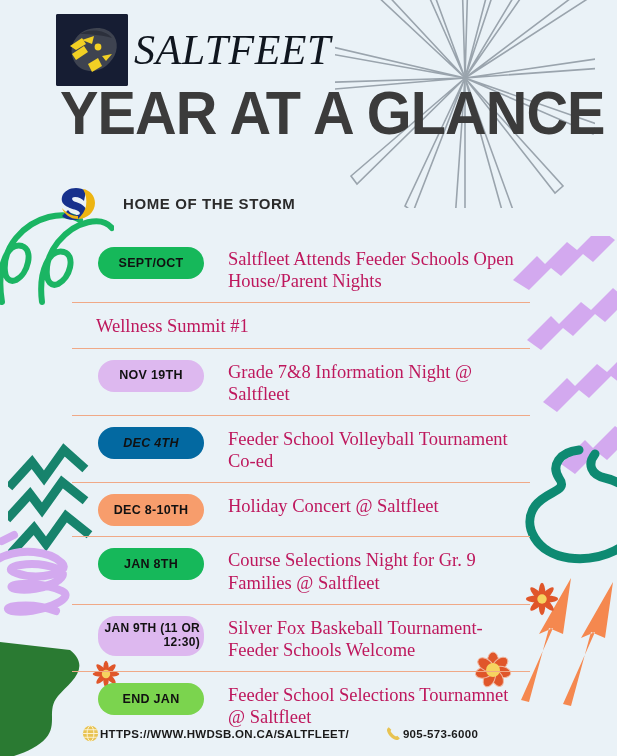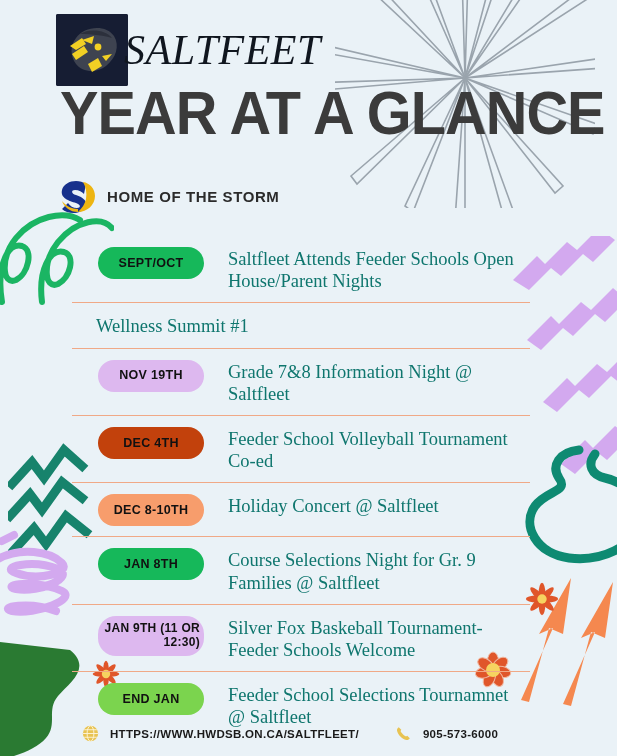--- a/index.html
+++ b/index.html
@@ -32,38 +32,38 @@
   .teal-loop{top:436px;right:-30px;width:130px;height:130px;}
   
   .orange-bolt{bottom:44px;right:-8px;width:130px;height:140px;}
 
   .flower{position:absolute;pointer-events:none;}
   .fl-1{left:92px;bottom:68px;width:28px;height:28px;}
   .fl-2{right:104px;bottom:66px;width:40px;height:40px;}
   .fl-3{right:58px;bottom:140px;width:34px;height:34px;}
 
   
-  .brandbar{position:absolute;top:14px;left:56px;display:flex;align-items:center;}
+  .brandbar{position:absolute;top:14px;left:56px;display:flex;align-items:center;gap:10px;}
   .logo-sq{width:72px;height:72px;background:#161d33;border-radius:2px;display:block;}
   .wordmark{
     font-family:"Liberation Serif",serif;font-style:italic;font-weight:400;
     font-size:42px;color:#10161f;letter-spacing:.5px;line-height:1;
     margin-left:-4px;
   }
 
   .maintitle{
     position:absolute;top:84px;left:60px;
     font-family:"Liberation Sans",sans-serif;
     font-weight:700;font-size:62px;line-height:.92;
     color:#3b3b3b;letter-spacing:-1px;
     transform:scaleX(.93);transform-origin:left top;
     white-space:nowrap;
   }
 
-  .homebar{position:absolute;top:175px;left:56px;display:flex;align-items:center;gap:9px;}
+  .homebar{position:absolute;top:182px;left:56px;display:flex;align-items:center;gap:25px;}
   .hwdsb-mark{width:42px;height:42px;display:block;}
   .homebar .label{
     font-weight:700;font-size:15px;color:#2b2b2b;letter-spacing:.6px;
   }
 
   
   .schedule{position:absolute;top:236px;left:72px;width:458px;}
   .row{display:flex;align-items:flex-start;padding:9px 0 10px 0;border-bottom:1.5px solid #f0a987;}
   .row:last-child{border-bottom:none;}
   .pill{
@@ -71,27 +71,27 @@
     display:flex;align-items:center;justify-content:center;text-align:right;
     font-weight:700;font-size:12.5px;color:#111;letter-spacing:.3px;
     line-height:1.15;padding:5px 4px;box-sizing:border-box;
     margin-top:2px;
     margin-left:26px;
   }
   .pill.two-line{min-height:40px;font-size:12px;}
   .desc{
     margin-left:24px;flex:1;
     font-family:"Liberation Serif",serif;
-    font-size:18.5px;line-height:1.2;color:#0f766e;
+    font-size:18.5px;line-height:1.2;color:#be185d;
     padding-top:3px;
   }
 
   
   .footer{position:absolute;bottom:14px;left:82px;display:flex;align-items:center;gap:36px;}
-  .fitem{display:flex;align-items:center;gap:11px;margin-top:36px;}
+  .fitem{display:flex;align-items:center;gap:1px;margin-top:36px;}
   .fitem .txt{font-weight:700;font-size:11.5px;color:#1a1a1a;letter-spacing:.3px;}
   .ficon{width:17px;height:17px;display:block;flex:0 0 auto;}
 </style>
 </head>
 <body>
 
 <div id="poster">
 
   <svg class="deco starburst" viewBox="0 0 260 260">
     <g fill="none" stroke="#9aa4ad" stroke-width="1.6">
@@ -238,21 +238,21 @@
         <div class="desc">Saltfleet Attends Feeder Schools Open House/Parent Nights</div>
       </div>
       <div class="row">
         <div class="desc">Wellness Summit #1</div>
       </div>
       <div class="row">
         <div class="pill" style="background: rgb(221, 184, 239);">NOV 19TH</div>
         <div class="desc">Grade 7&amp;8 Information Night @ Saltfleet</div>
       </div>
       <div class="row">
-        <div class="pill" style="background: #c2410c;">DEC 4TH</div>
+        <div class="pill" style="background: #0369a1; font-style: italic;">DEC 4TH</div>
         <div class="desc">Feeder School Volleyball Tournament Co-ed</div>
       </div>
       <div class="row">
         <div class="pill" style="background: rgb(247, 157, 108);">DEC 8-10TH</div>
         <div class="desc">Holiday Concert @ Saltfleet</div>
       </div>
       <div class="row">
         <div class="pill" style="background: rgb(22, 184, 90);">JAN 8TH</div>
         <div class="desc">Course Selections Night for Gr. 9 Families @ Saltfleet</div>
       </div>

